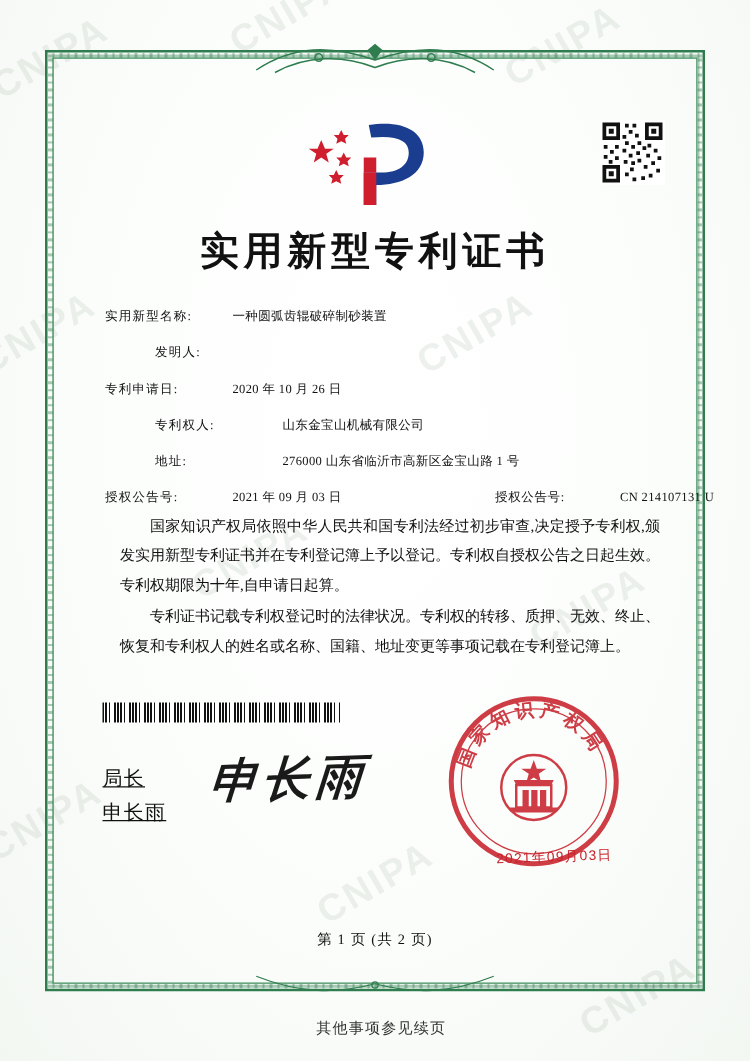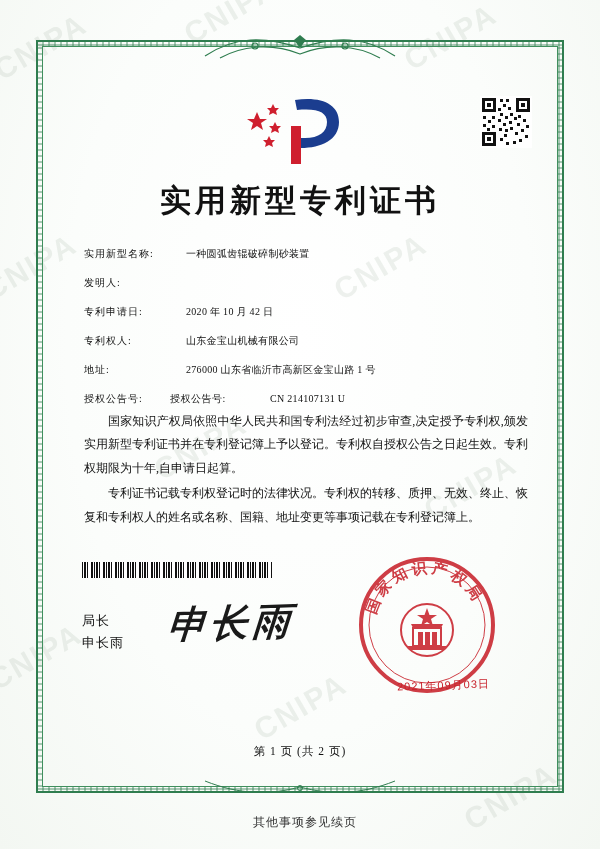--- a/index.html
+++ b/index.html
@@ -161,20 +161,21 @@
     line-height: 1.2;
   }
   .field-label {
     width: 86px;
     flex: 0 0 86px;
     letter-spacing: 1px;
   }
   .field-label.spread {
     display: flex;
     justify-content: space-between;
+    margin-left: 40px;
   }
   .field-value {
     flex: 1;
     letter-spacing: 0.3px;
     margin-left: 16px;
   }
   .field-row.dual .field-value {
     flex: 0 0 auto;
     width: 210px;
   }
@@ -188,44 +189,45 @@
     position: absolute;
     left: 24px;
     right: 12px;
     top: 340px;
     font-size: 12px;
     line-height: 1.95;
     color: #111;
     text-align: justify;
   }
   .paragraphs p {
-    margin: 0 0 2px 0;
+    margin: 0 0 2px 12px;
     text-indent: 24px;
   }
 
   .barcode {
     position: absolute;
     left: 22px;
     top: 492px;
     width: 190px;
     height: 16px;
     background: repeating-linear-gradient(
       90deg,
       #111 0 1px, #fff 1px 2px, #111 2px 4px, #fff 4px 5px,
       #111 5px 6px, #fff 6px 9px, #111 9px 11px, #fff 11px 12px);
   }
 
   .signer-block {
     position: absolute;
     left: 22px;
     top: 540px;
-    font-size: 13px;
+    font-size: 16px;
     line-height: 1.7;
     color: #111;
     letter-spacing: 1px;
+    text-decoration: underline;
   }
 
   .signature {
     position: absolute;
     left: 108px;
     top: 528px;
     font-family: "DejaVu Serif", serif;
     font-size: 38px;
     font-weight: bold;
     font-style: italic;
@@ -393,35 +395,36 @@
         <div class="field-value">一种圆弧齿辊破碎制砂装置</div>
       </div>
 
       <div class="field-row">
         <div class="field-label spread">发明人:</div>
       </div>
 
 
       <div class="field-row">
         <div class="field-label">专利申请日:</div>
-        <div class="field-value">2020 年 10 月 42 日</div>
+        <div class="field-value">2020 年 10 月 26 日</div>
       </div>
 
       <div class="field-row">
         <div class="field-label spread">专利权人:</div>
         <div class="field-value">山东金宝山机械有限公司</div>
       </div>
 
       <div class="field-row">
         <div class="field-label spread">地址:</div>
         <div class="field-value">276000 山东省临沂市高新区金宝山路 1 号</div>
       </div>
 
       <div class="field-row dual">
         <div class="field-label">授权公告号:</div>
+        <div class="field-value">2021 年 09 月 03 日</div>
         <div class="field-label2">授权公告号:</div>
         <div class="field-value">CN 214107131 U</div>
       </div>
 
     </div>
 
     <div class="paragraphs">
       <p>国家知识产权局依照中华人民共和国专利法经过初步审查,决定授予专利权,颁发实用新型专利证书并在专利登记簿上予以登记。专利权自授权公告之日起生效。专利权期限为十年,自申请日起算。</p>
       <p>专利证书记载专利权登记时的法律状况。专利权的转移、质押、无效、终止、恢复和专利权人的姓名或名称、国籍、地址变更等事项记载在专利登记簿上。</p>
     </div>

